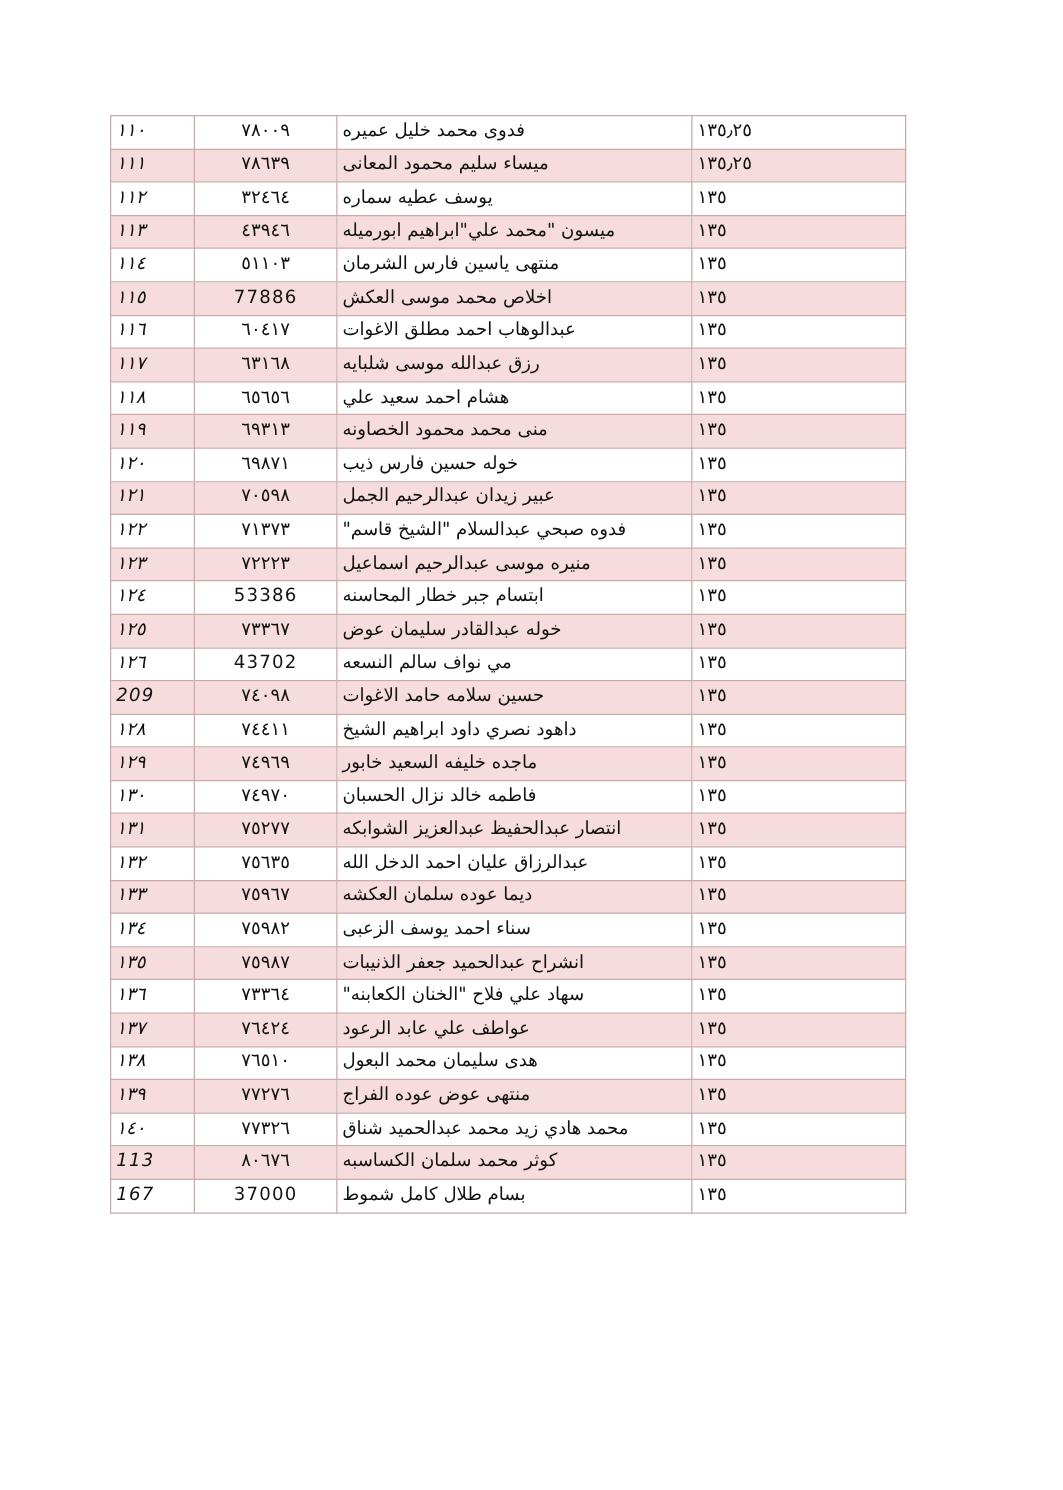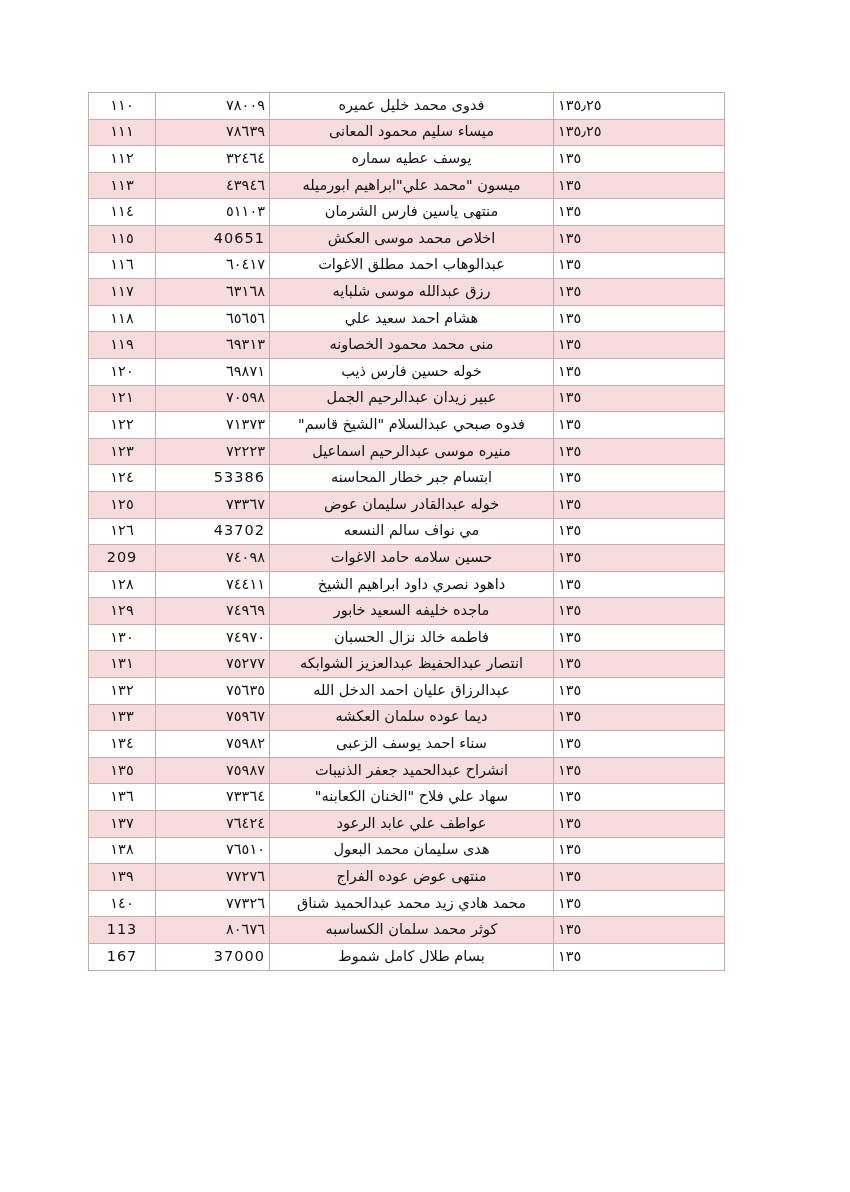--- a/index.html
+++ b/index.html
@@ -33,31 +33,32 @@
     height: 25.6px;
     padding: 0 4px;
     font-size: 14.5px;
     line-height: 1.1;
     vertical-align: middle;
     white-space: nowrap;
     overflow: hidden;
   }
   td.col-index {
     width: 58px;
+    text-align: left;
+    letter-spacing: 1px;
+    font-style: italic;
+  }
+  td.col-id {
+    width: 105px;
     text-align: center;
     letter-spacing: 1px;
   }
-  td.col-id {
-    width: 105px;
-    text-align: right;
-    letter-spacing: 1px;
-  }
   td.col-name {
     width: 275px;
-    text-align: center;
+    text-align: left;
   }
   td.col-amount {
     width: 162px;
     text-align: left;
     letter-spacing: 0.5px;
   }
   tr.shaded td {
     background: #f6dcdc;
   }
   tr.plain td {
@@ -96,21 +97,21 @@
         </tr>
         <tr class="plain">
           <td class="col-amount">١٣٥</td>
           <td class="col-name">منتهى ياسين فارس الشرمان</td>
           <td class="col-id">٥١١٠٣</td>
           <td class="col-index">١١٤</td>
         </tr>
         <tr class="shaded">
           <td class="col-amount">١٣٥</td>
           <td class="col-name">اخلاص محمد موسى العكش</td>
-          <td class="col-id">40651</td>
+          <td class="col-id">77886</td>
           <td class="col-index">١١٥</td>
         </tr>
         <tr class="plain">
           <td class="col-amount">١٣٥</td>
           <td class="col-name">عبدالوهاب احمد مطلق الاغوات</td>
           <td class="col-id">٦٠٤١٧</td>
           <td class="col-index">١١٦</td>
         </tr>
         <tr class="shaded">
           <td class="col-amount">١٣٥</td>

